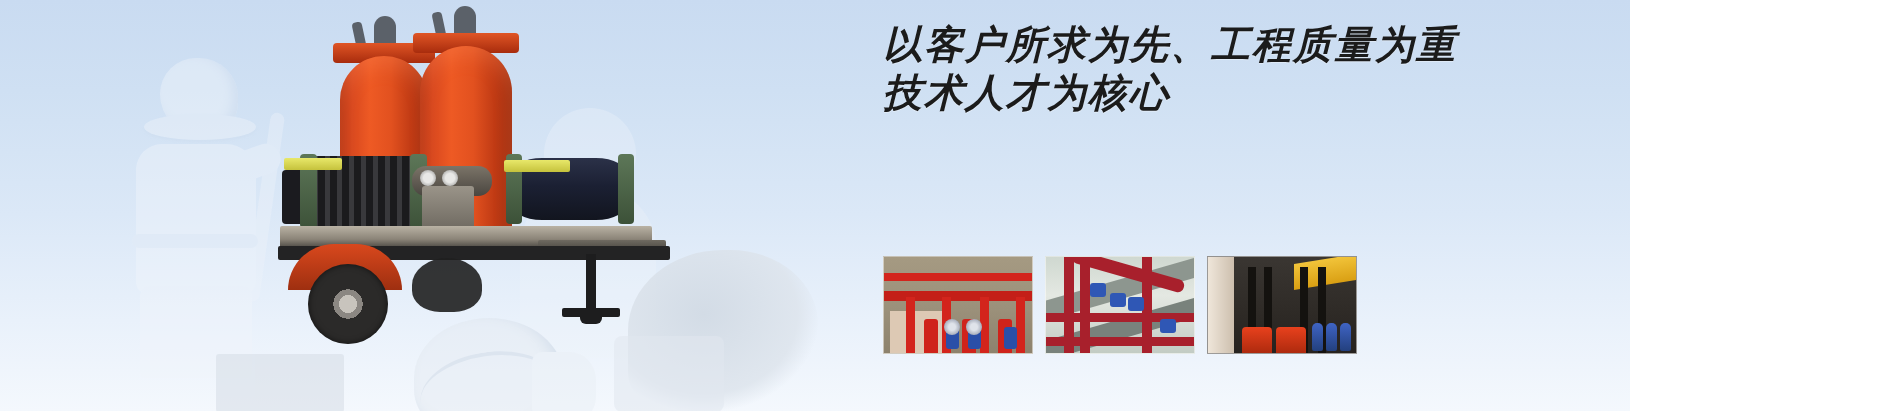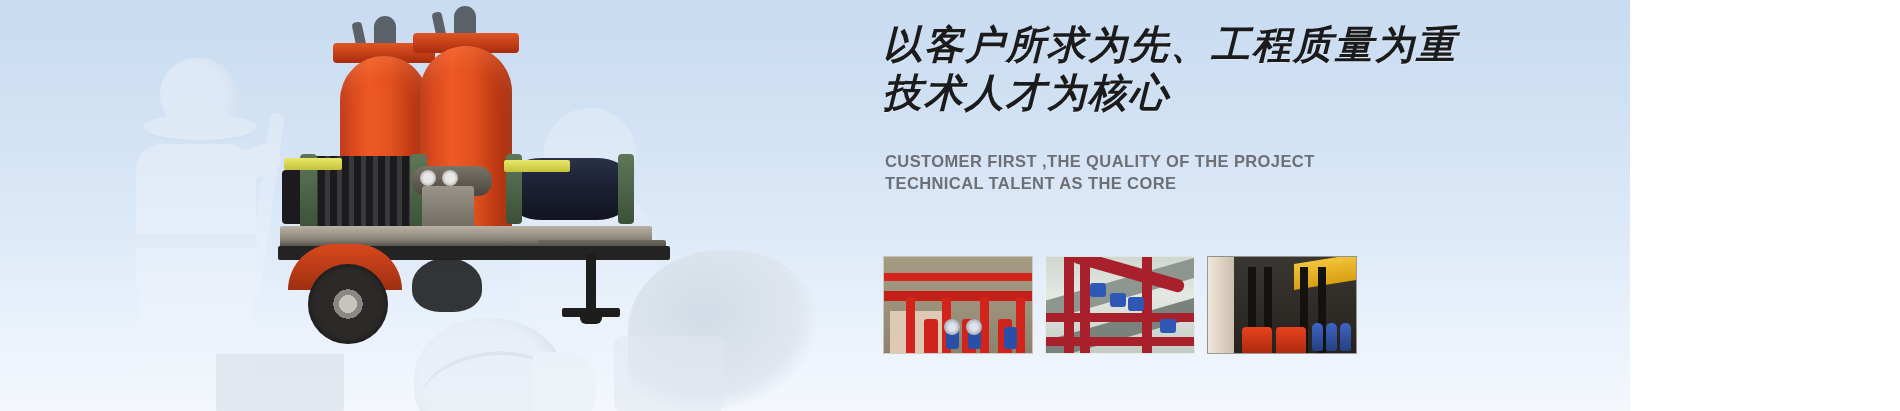--- a/index.html
+++ b/index.html
@@ -373,22 +373,20 @@
     <div class="stabilizer" id="stab-leg"></div>
     <div class="stabilizer" id="stab-foot"></div>
     <div class="stabilizer" id="stab-pad"></div>
   </div>
 
   <div id="content">
 
     <div id="headline">以客户所求为先、工程质量为重
 技术人才为核心</div>
 
-    <div id="subhead">CUSTOMER FIRST ,THE QUALITY OF THE PROJECT
-TECHNICAL TALENT AS THE CORE</div>
 
     <div id="thumb-strip">
 
       <div class="thumb" id="thumb-1">
         <div class="wall-door"></div>
         <div class="pipe-h a"></div>
         <div class="pipe-h b"></div>
         <div class="pipe-v" style="left:22px"></div>
         <div class="pipe-v" style="left:58px"></div>
         <div class="pipe-v" style="left:96px"></div>

